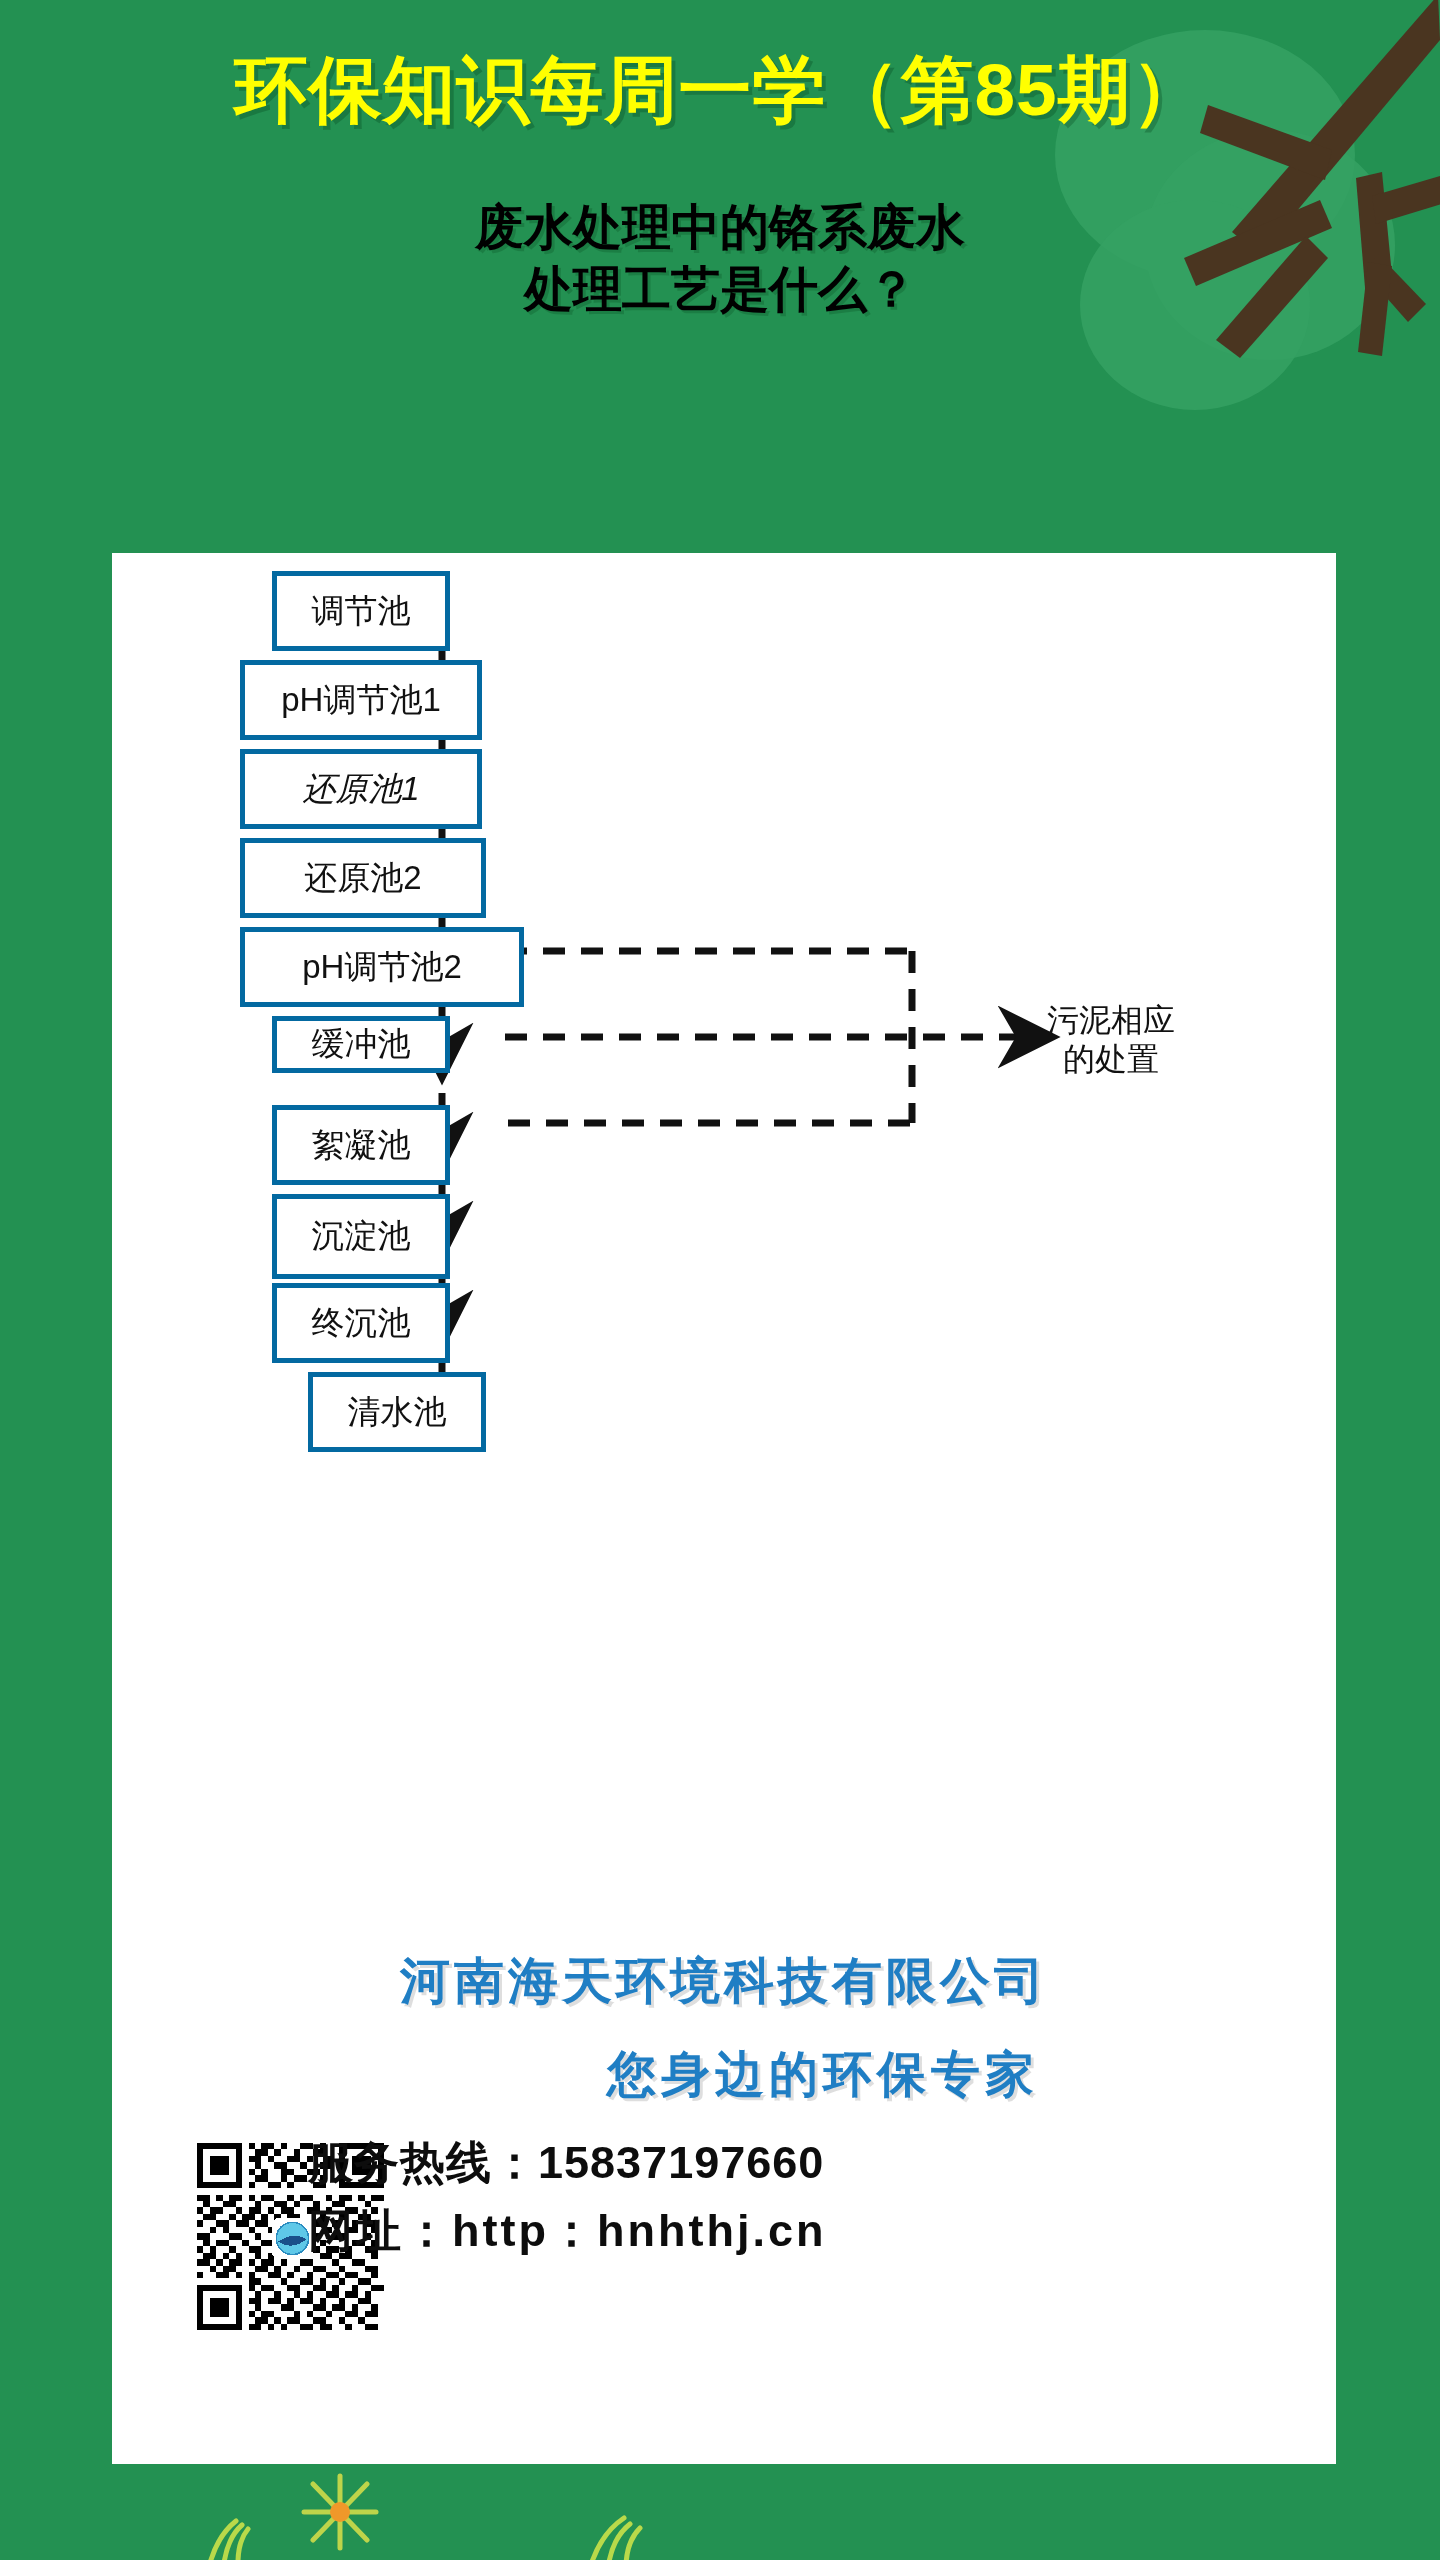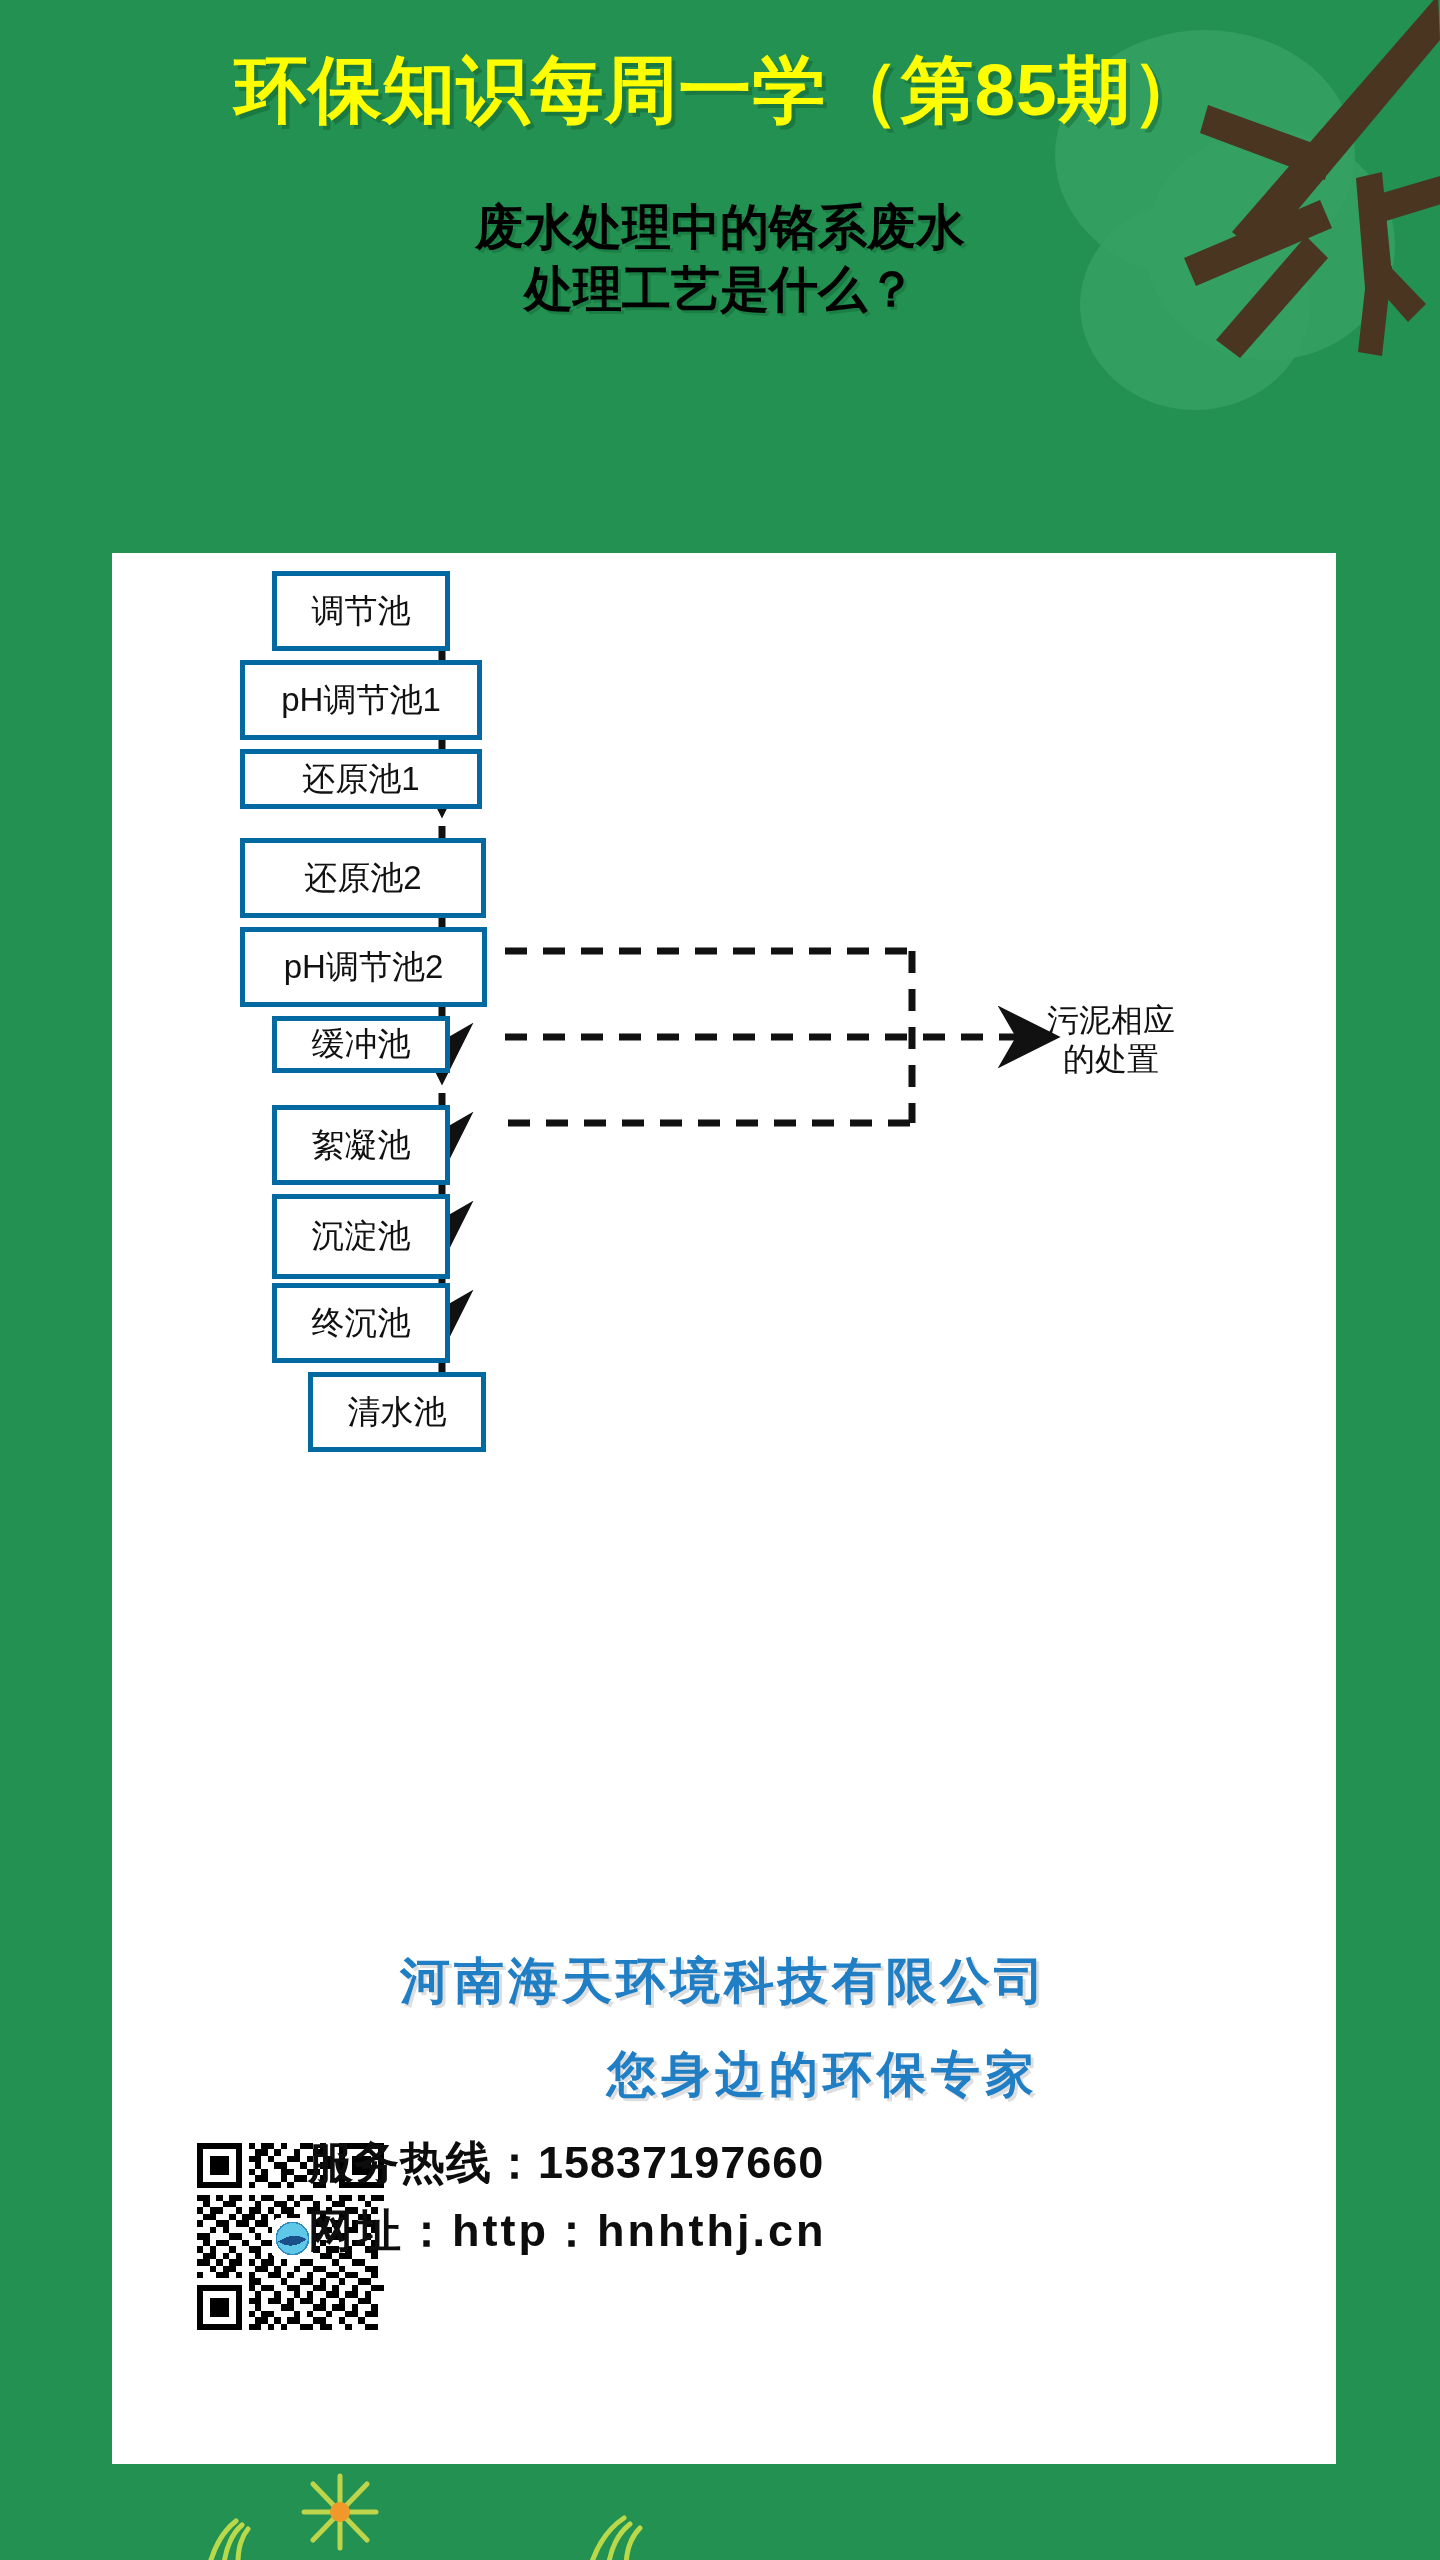--- a/index.html
+++ b/index.html
@@ -153,23 +153,23 @@
           <line x1="396" y1="570" x2="800" y2="570"></line>
           <line x1="800" y1="398" x2="800" y2="570"></line>
         </g>
         <g stroke="#111" stroke-width="7" fill="none" stroke-dasharray="22,16" marker-end="url(#ahd)">
           <line x1="393" y1="484" x2="915" y2="484"></line>
         </g>
       </svg>
 
       <div class="node" style="left:160px;top:18px;width:178px;height:80px;">调节池</div>
       <div class="node" style="left:128px;top:107px;width:242px;height:80px;">pH调节池1</div>
-      <div class="node" style="left:128px;top:196px;width:242px;height:60px;">还原池1</div>
+      <div class="node" style="left:128px;top:196px;width:242px;height:80px;font-style:italic;">还原池1</div>
       <div class="node" style="left:128px;top:285px;width:246px;height:80px;">还原池2</div>
-      <div class="node" style="left:128px;top:374px;width:247px;height:80px;">pH调节池2</div>
+      <div class="node" style="left:128px;top:374px;width:284px;height:80px;">pH调节池2</div>
       <div class="node" style="left:160px;top:463px;width:178px;height:57px;">缓冲池</div>
       <div class="node" style="left:160px;top:552px;width:178px;height:80px;">絮凝池</div>
       <div class="node" style="left:160px;top:641px;width:178px;height:85px;">沉淀池</div>
       <div class="node" style="left:160px;top:730px;width:178px;height:80px;">终沉池</div>
       <div class="node" style="left:160px;top:819px;width:178px;height:80px;margin-left:36px;">清水池</div>
 
       <div class="sludge-label" style="left:935px;top:448px;">
         <div>污泥相应</div>
         <div>的处置</div>
       </div>

